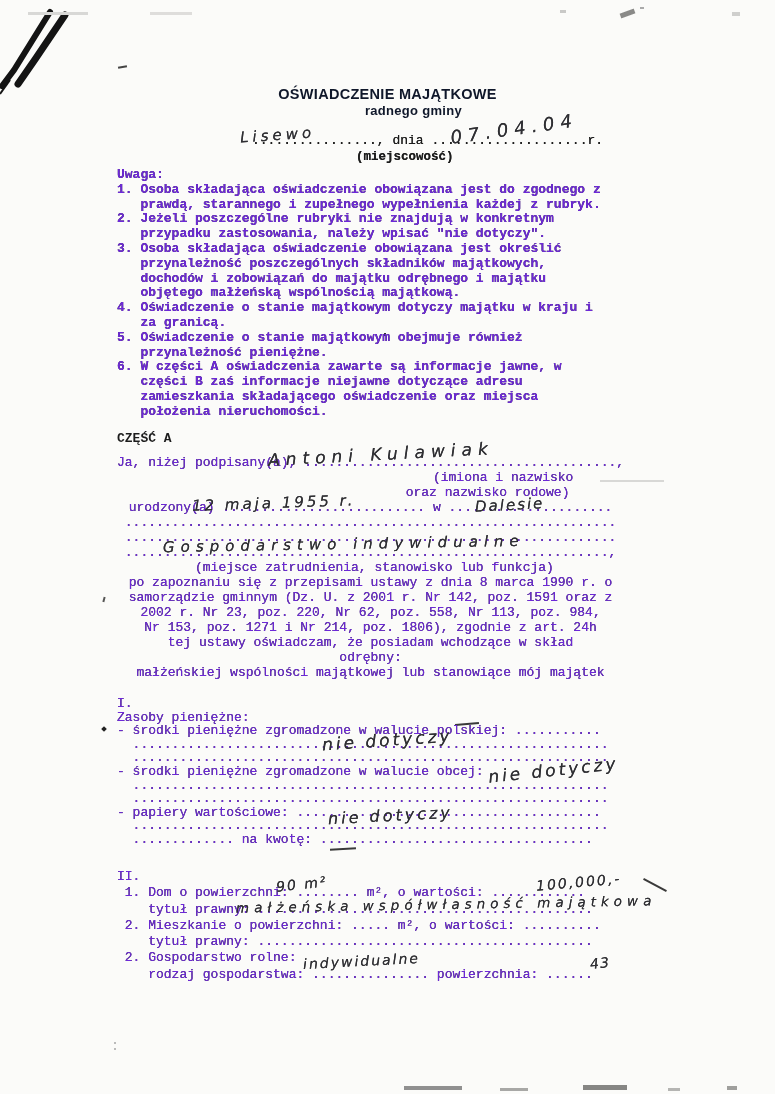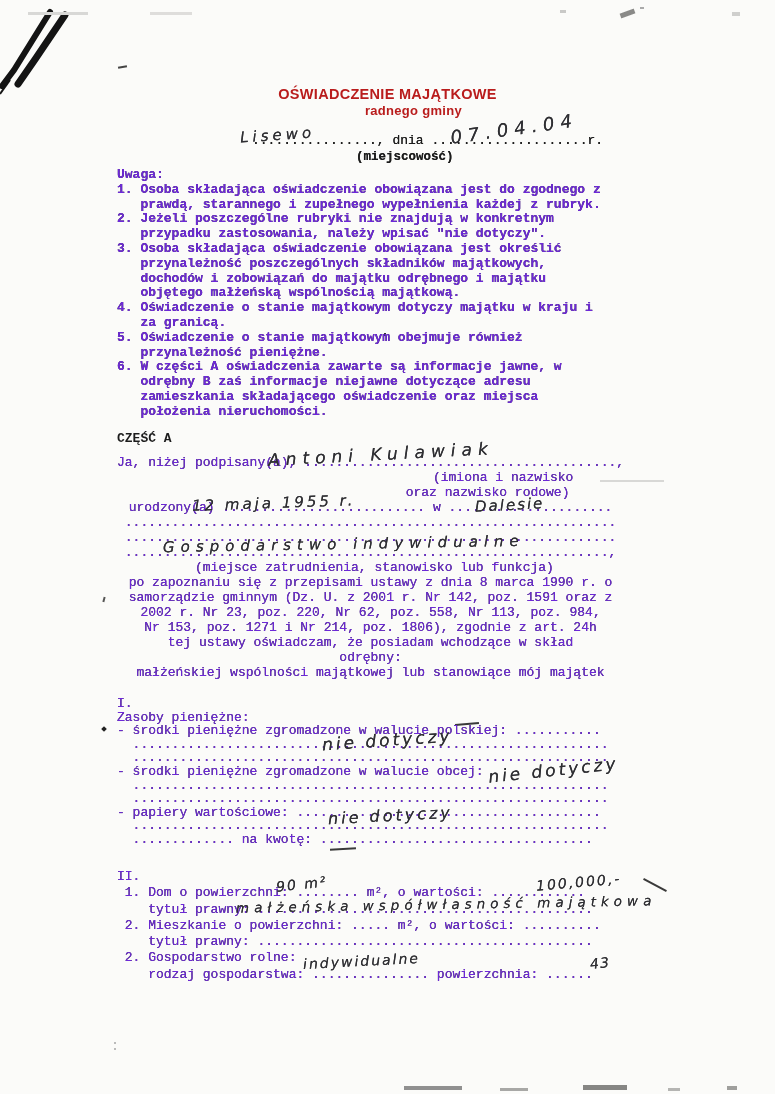--- a/index.html
+++ b/index.html
@@ -22,21 +22,21 @@
   .notice .tline{font-weight:700;line-height:14.8px;}
   .decl .tline{line-height:15px;text-align:center;}
   .sec1 .tline{line-height:13.6px;}
   .sec2 .tline{line-height:16.3px;}
   .heading{
     font-family:"Liberation Sans", sans-serif;
     font-weight:700;
     text-align:center;
     width:100%;
     letter-spacing:0.3px;
-    color:#b91c1c;
+    color:#0f172a;
   }
   .mono-head{
     font-family:"Liberation Mono", monospace;
     font-weight:700;
     font-size:13px;
     white-space:pre;
   }
   .dateline{
     font-size:13px;
     white-space:pre;
@@ -104,21 +104,21 @@
       <div class="tline">   przypadku zastosowania, należy wpisać "nie dotyczy".</div>
       <div class="tline">3. Osoba składająca oświadczenie obowiązana jest określić</div>
       <div class="tline">   przynależność poszczególnych składników majątkowych,</div>
       <div class="tline">   dochodów i zobowiązań do majątku odrębnego i majątku</div>
       <div class="tline">   objętego małżeńską wspólnością majątkową.</div>
       <div class="tline">4. Oświadczenie o stanie majątkowym dotyczy majątku w kraju i</div>
       <div class="tline">   za granicą.</div>
       <div class="tline">5. Oświadczenie o stanie majątkowym obejmuje również</div>
       <div class="tline">   przynależność pieniężne.</div>
       <div class="tline">6. W części A oświadczenia zawarte są informacje jawne, w</div>
-      <div class="tline">   odrębny B zaś informacje niejawne dotyczące adresu</div>
+      <div class="tline">   części B zaś informacje niejawne dotyczące adresu</div>
       <div class="tline">   zamieszkania składającego oświadczenie oraz miejsca</div>
       <div class="tline">   położenia nieruchomości.</div>
     </div>
 
   <div class="abs mono-head" style="left:117px;top:431px;">CZĘŚĆ A</div>
 
   <div class="tblock decl" style="left:117px;top:455px;">
       <div class="tline">Ja, niżej podpisany(a), ........................................,</div>
       <div class="tline">                                  (imiona i nazwisko</div>
       <div class="tline">                              oraz nazwisko rodowe)</div>

